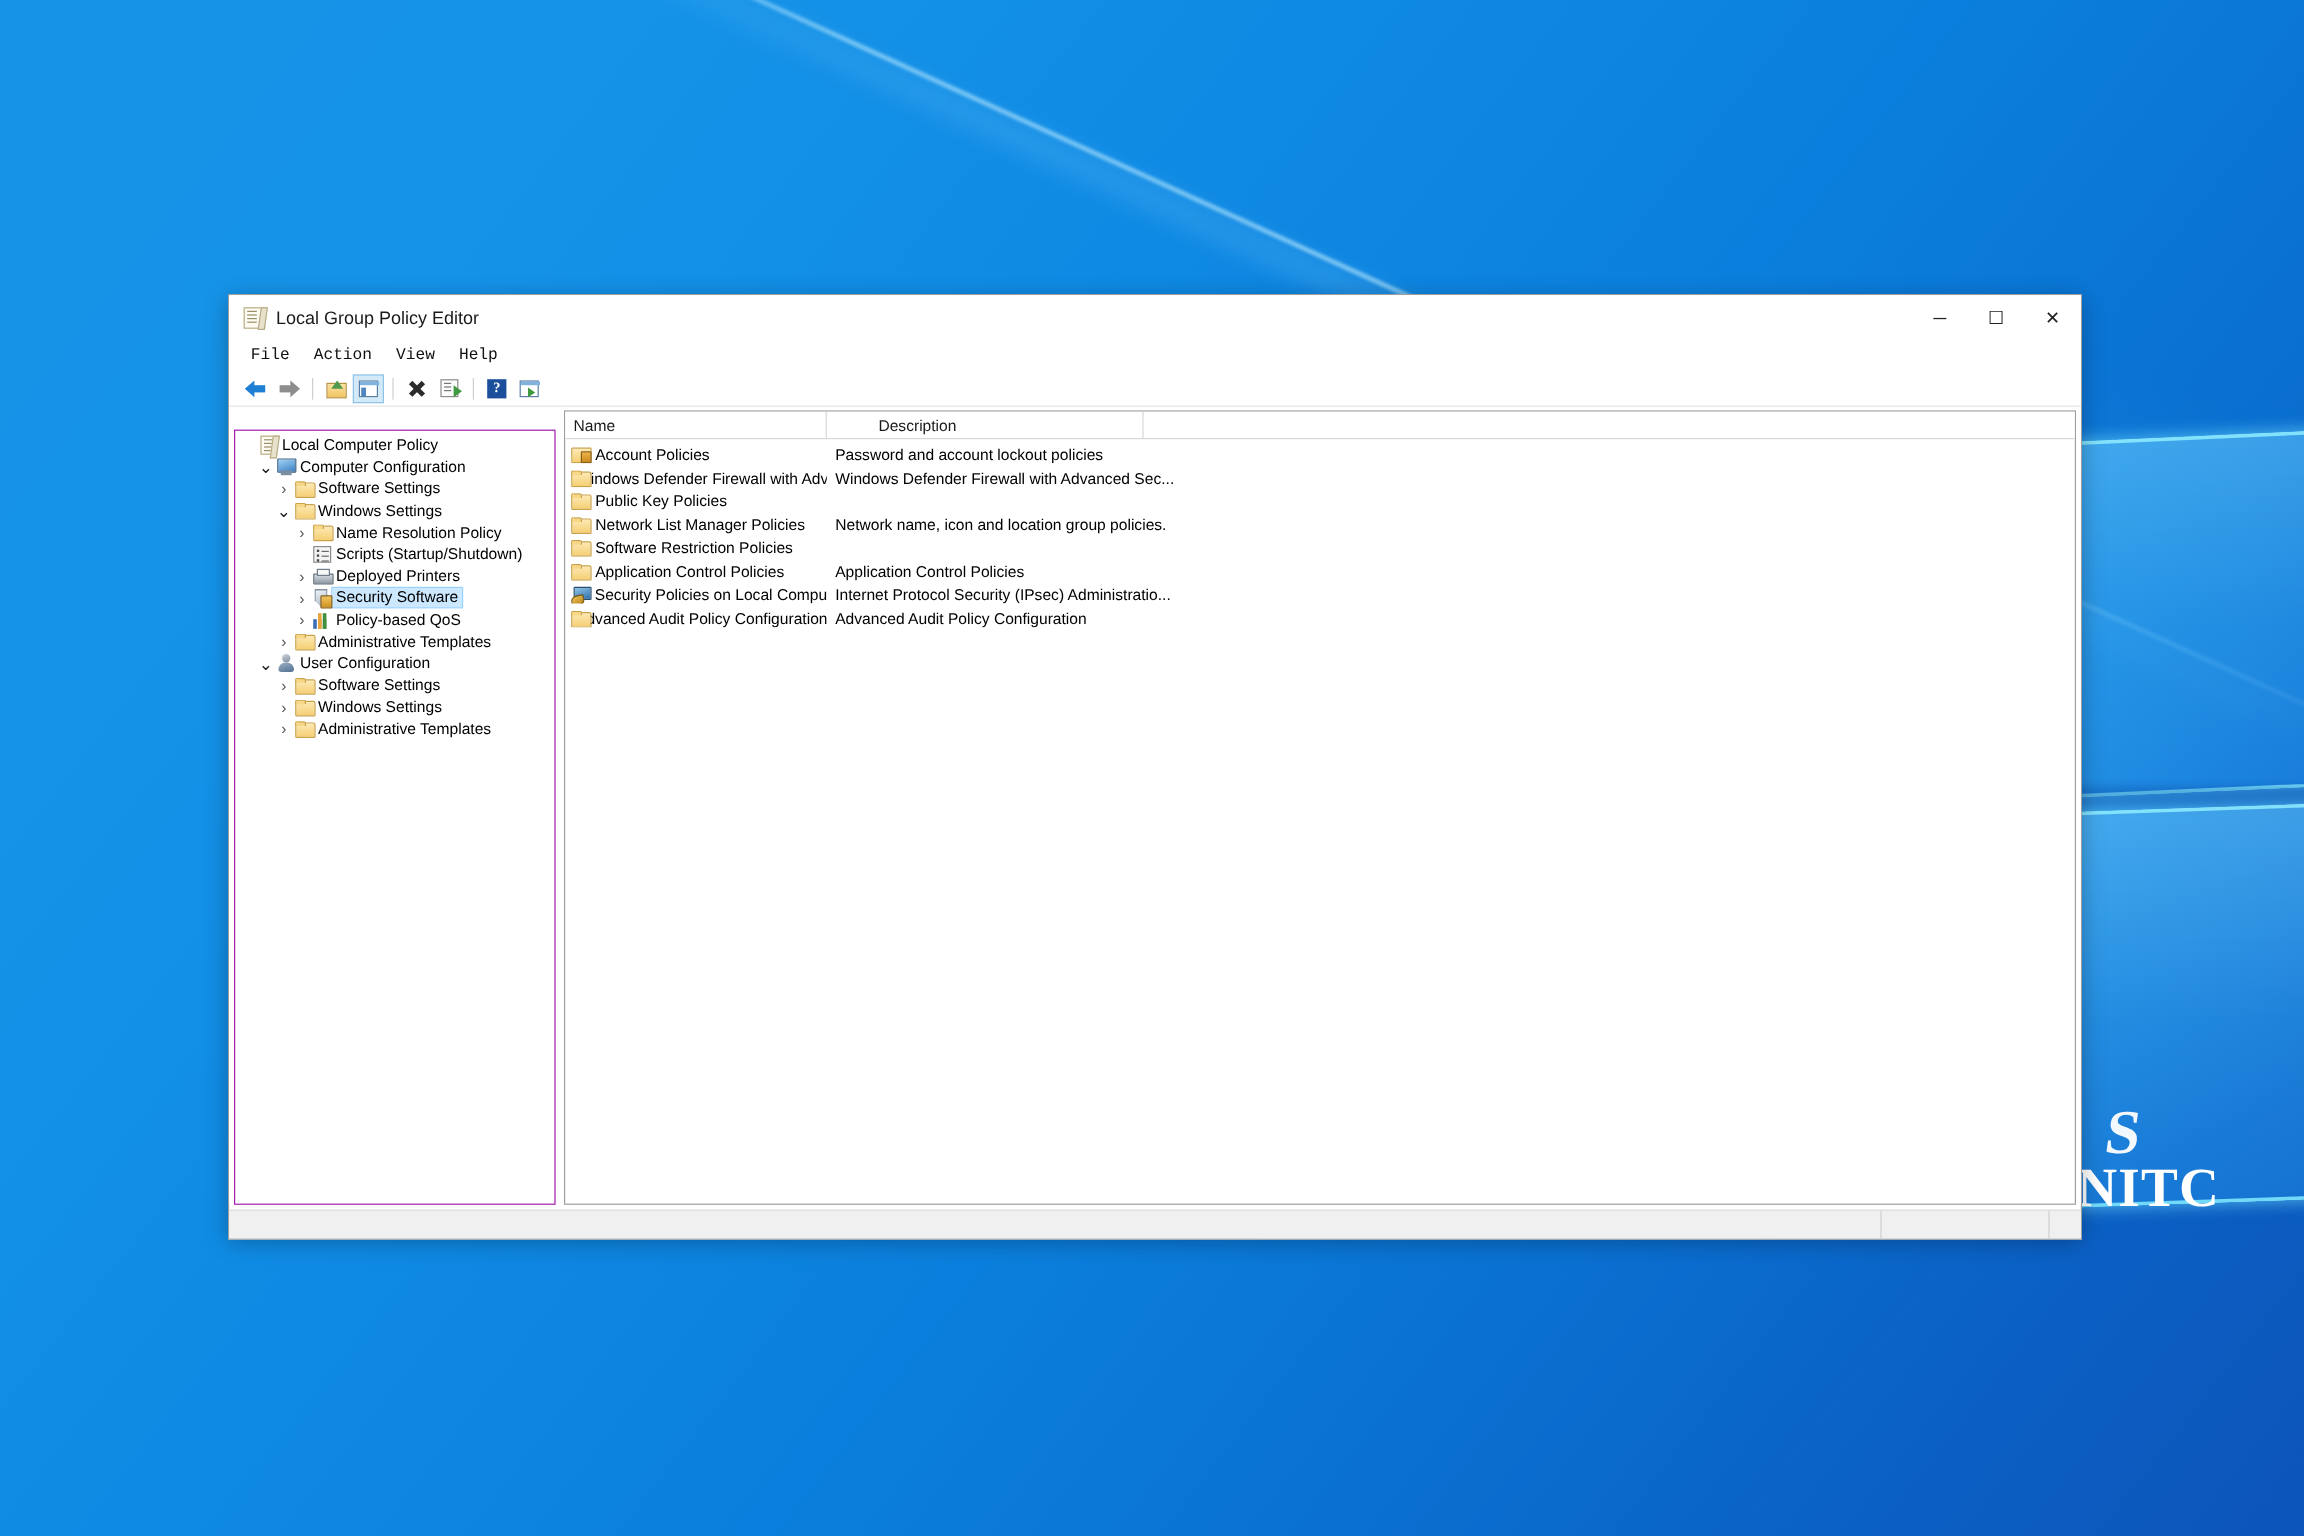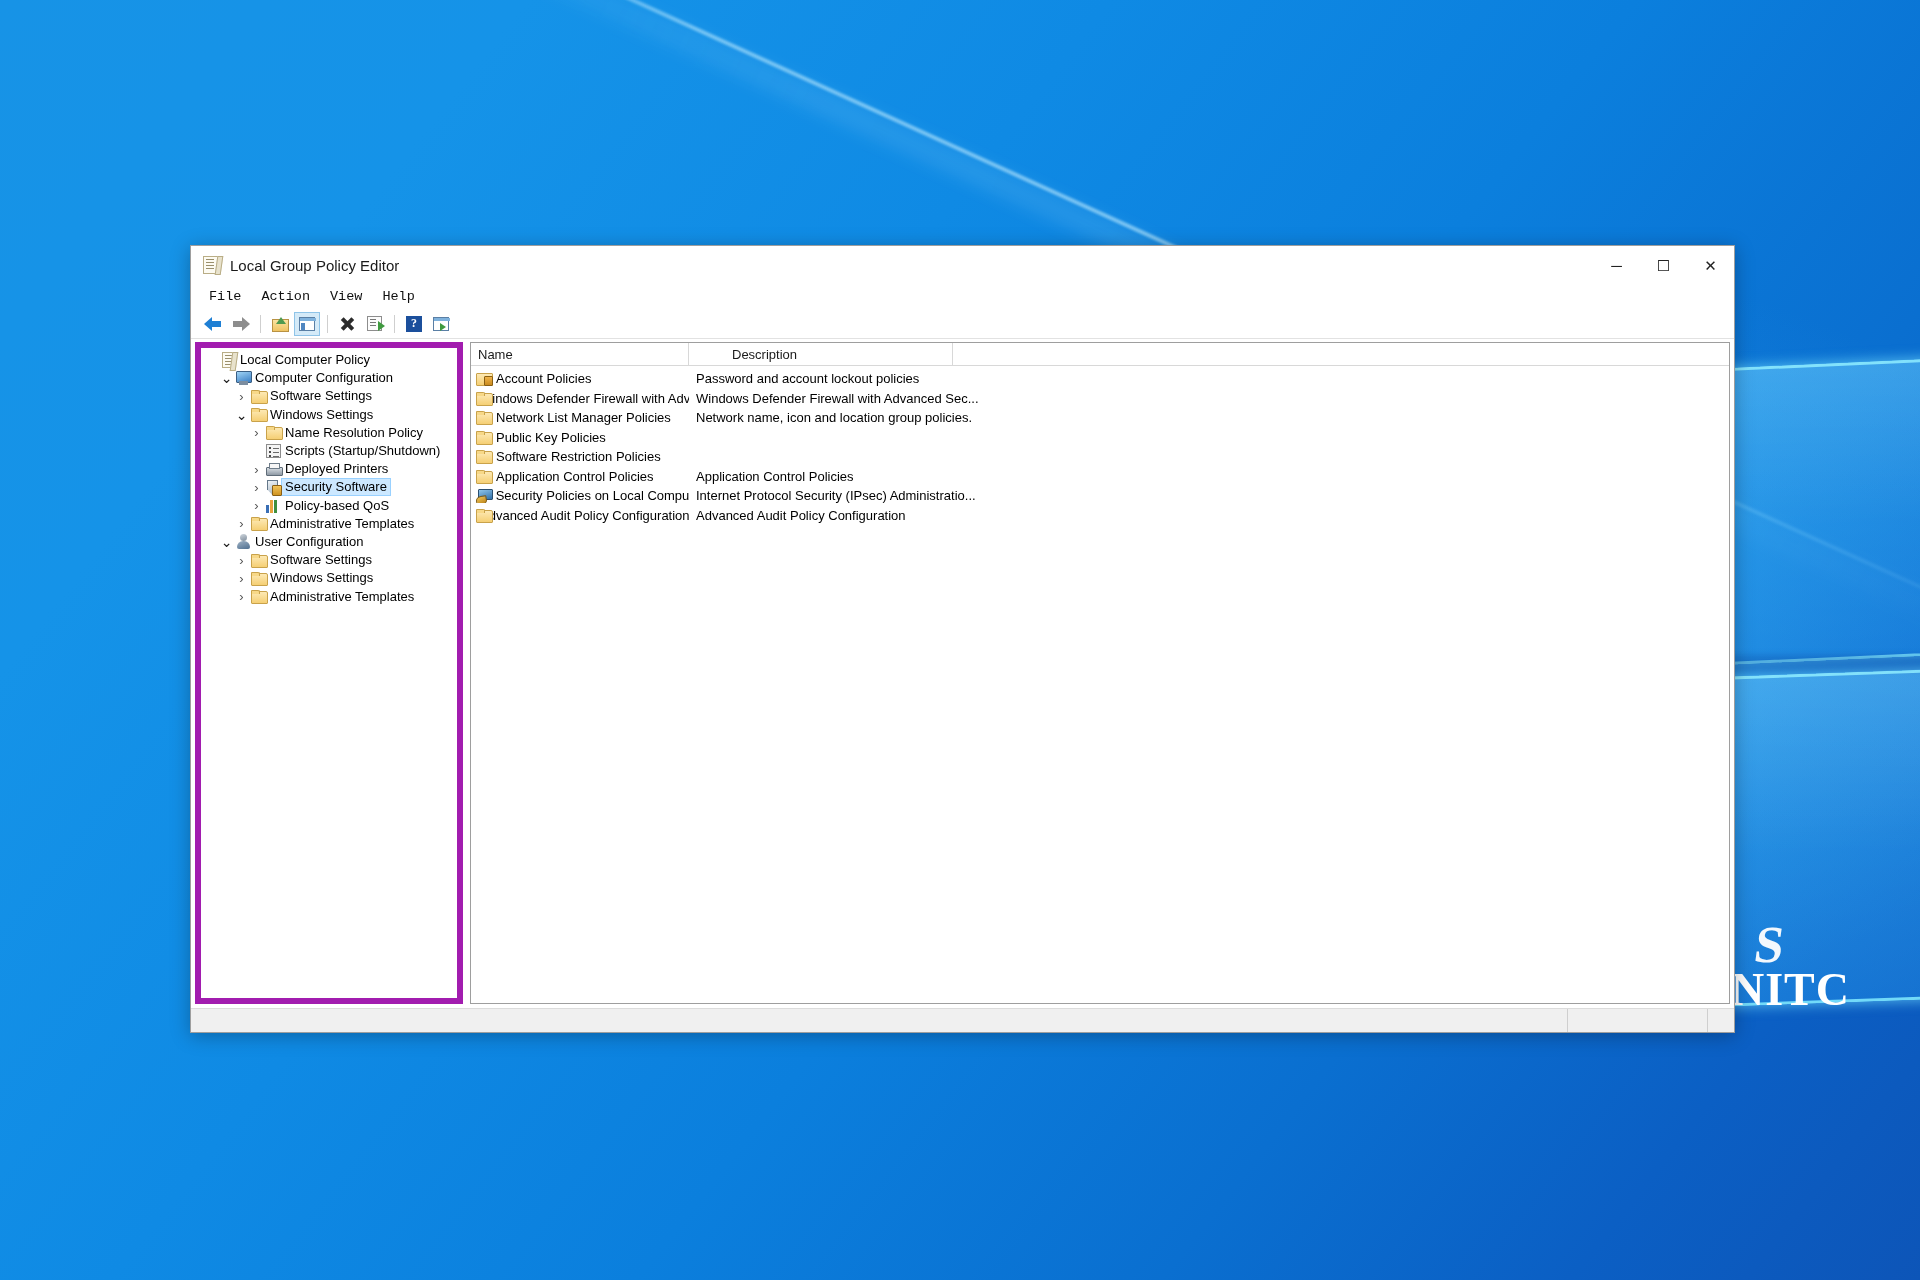--- a/index.html
+++ b/index.html
@@ -145,24 +145,25 @@
   
   #win-body {
     flex: 1 1 auto;
     display: flex;
     padding: 3px 4px 0 4px;
     background: #ffffff;
     min-height: 0;
   }
   #tree-pane {
     width: 268px; flex: 0 0 268px;
-    border: 6px solid #a21caf;
+    border: 1px solid #a21caf;
     background: #ffffff;
     overflow: hidden;
     padding-top: 3px;
+    margin-top: 16px;
   }
   #pane-gap { width: 7px; flex: 0 0 7px; }
   #list-pane {
     flex: 1 1 auto;
     border: 1px solid #9e9e9e;
     background: #ffffff;
     overflow: hidden;
     display: flex; flex-direction: column; justify-content: center;
   }
 
@@ -604,30 +605,30 @@
             <div class="lrow">
               <div class="lname">
                 <span class="ic ic-folder"></span>
                 <span class="txt">Windows Defender Firewall with Advanc...</span>
               </div>
               <div class="ldesc">Windows Defender Firewall with Advanced Sec...</div>
             </div>
             <div class="lrow">
               <div class="lname">
                 <span class="ic ic-folder"></span>
+                <span class="txt">Public Key Policies</span>
+              </div>
+              <div class="ldesc"></div>
+            </div>
+            <div class="lrow">
+              <div class="lname">
+                <span class="ic ic-folder"></span>
                 <span class="txt">Network List Manager Policies</span>
               </div>
               <div class="ldesc">Network name, icon and location group policies.</div>
-            </div>
-            <div class="lrow">
-              <div class="lname">
-                <span class="ic ic-folder"></span>
-                <span class="txt">Public Key Policies</span>
-              </div>
-              <div class="ldesc"></div>
             </div>
             <div class="lrow">
               <div class="lname">
                 <span class="ic ic-folder"></span>
                 <span class="txt">Software Restriction Policies</span>
               </div>
               <div class="ldesc"></div>
             </div>
             <div class="lrow">
               <div class="lname">

